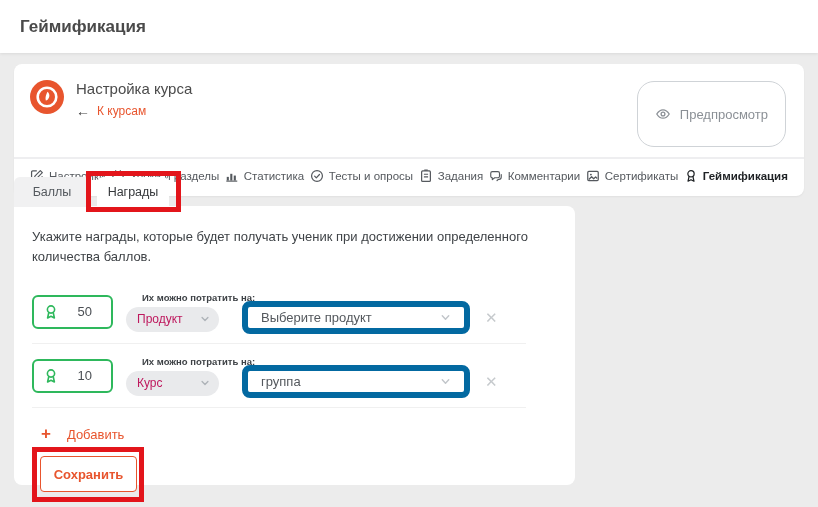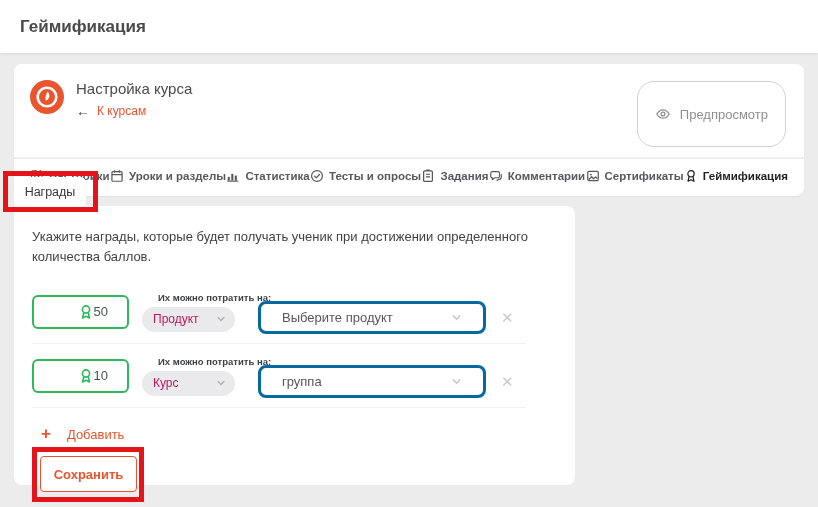--- a/index.html
+++ b/index.html
@@ -38,21 +38,21 @@
     border: 1px solid #cfd3d7; border-radius: 17px;
     padding: 24px 17px; background: #fff;
     color: #8b9096; font-size: 13px; cursor: pointer;
     font-family: inherit;
   }
   .preview-btn svg { width: 16px; height: 16px; color: #8b9096; }
   .nav-row {
     display: flex; justify-content: space-between; align-items: center;
     padding: 10px 16px 13px; border-top: 2px solid #eeeef0;
   }
-  .nav-item { display: flex; align-items: center; gap: 5px; font-size: 11.5px; color: #55595e; white-space: nowrap; cursor: pointer; font-weight: bold; }
+  .nav-item { display: flex; align-items: center; gap: 5px; font-size: 11.5px; color: #55595e; white-space: nowrap; cursor: pointer; }
   .nav-item svg { width: 14px; height: 14px; flex: 0 0 auto; }
   .nav-item.active { color: #1f2225; font-weight: bold; }
 
   
   .tabs { position: absolute; left: 14px; top: 177px; display: flex; z-index: 1; }
   .tab { height: 30px; display: flex; align-items: center; justify-content: center; font-size: 12.5px; border-radius: 6px 6px 0 0; cursor: pointer; }
   .tab-points { width: 76px; background: #f1f1f2; color: #54595e; margin-right: 7px; }
   .tab-rewards { width: 72px; background: #fff; color: #36393c; position: relative; }
   .tab-annotation {
     position: absolute; left: -11px; right: -12px; top: -6px; bottom: -5px;
@@ -62,40 +62,40 @@
   
   .content-card {
     position: absolute; left: 14px; top: 206px; width: 561px; height: 279px;
     background: #fff; border-radius: 0 8px 8px 8px;
     padding: 21px 18px 0;
   }
   .desc { font-size: 13px; color: #3f4347; line-height: 1.55; max-width: 516px; }
   .rows { margin-top: 13px; }
   .reward-row { display: flex; align-items: center; padding: 9px 0; border-bottom: 1px solid #f0f0f0; width: 494px; }
   .points-box {
-    width: 97px; height: 34px; flex: 0 0 auto;
+    width: 81px; height: 34px; flex: 0 0 auto;
     border: 2px solid #2eb85c; border-radius: 6px; background: #fff;
-    display: flex; align-items: center; justify-content: flex-end;
+    display: flex; align-items: center; justify-content: space-between;
     padding: 0 19px 0 9px; cursor: text;
   }
   .points-box svg { width: 16px; height: 16px; color: #2eb85c; }
   .points-val { font-size: 13px; color: #4b4f54; }
   .spend-col { margin-left: 13px; width: 98px; flex: 0 0 auto; }
   .spend-label { font-size: 9.5px; font-weight: bold; color: #3e4246; margin-bottom: 4px; white-space: nowrap; margin-left: 16px; }
   .gray-select {
     width: 93px; height: 25px; background: #e9eaec; border-radius: 13px;
     display: flex; align-items: center; justify-content: space-between;
     padding: 0 9px 0 11px; color: #be185d; font-size: 12px; cursor: pointer;
   }
   .gray-select svg { width: 10px; height: 10px; color: #aeb3b8; }
   .white-select {
     margin-left: 18px; margin-top: 12px; width: 228px; height: 33px;
-    border: 3px solid #0369a1; border-radius: 8px; background: #fff;
+    border: 6px solid #0369a1; border-radius: 8px; background: #fff;
     display: flex; align-items: center; justify-content: space-between;
-    padding: 0 21px; font-size: 13px; color: #54585d; cursor: pointer;
+    padding: 0 13px; font-size: 13px; color: #54585d; cursor: pointer;
   }
   .white-select svg { width: 11px; height: 11px; color: #c2c6ca; }
   .row-close { margin-left: 15px; margin-top: 12px; color: #c6cacd; font-size: 15px; cursor: pointer; }
   .add-row { display: flex; align-items: center; margin: 16px 0 0 9px; color: #e8552e; cursor: pointer; width: max-content; }
   .add-plus { font-size: 17px; font-weight: bold; margin-right: 16px; }
   .add-label { font-size: 13px; }
   .save-wrap { position: relative; display: inline-block; margin: 12px 0 0 8px; }
   .save-btn {
     width: 97px; height: 36px; background: #fff;
     border: 1px solid #e8552e; border-radius: 4px;
@@ -196,20 +196,21 @@
       <svg viewBox="0 0 16 16" fill="none" stroke="currentColor" stroke-width="1.4">
           <circle cx="8" cy="5.5" r="3.6"></circle>
           <path d="M5.8 8.5L4.6 14l3.4-1.8L11.4 14l-1.2-5.5" stroke-linejoin="round" stroke-linecap="round"></path>
         </svg>
       <span>Геймификация</span>
     </div>
   </nav>
 </section>
 
 <div class="tabs">
+  <div class="tab tab-points">Баллы</div>
   <div class="tab tab-rewards">
     <span>Награды</span>
     <div class="tab-annotation"></div>
   </div>
 </div>
 
 <section class="content-card">
   <p class="desc">Укажите награды, которые будет получать ученик при достижении определенного количества баллов.</p>
 
   <div class="rows">

